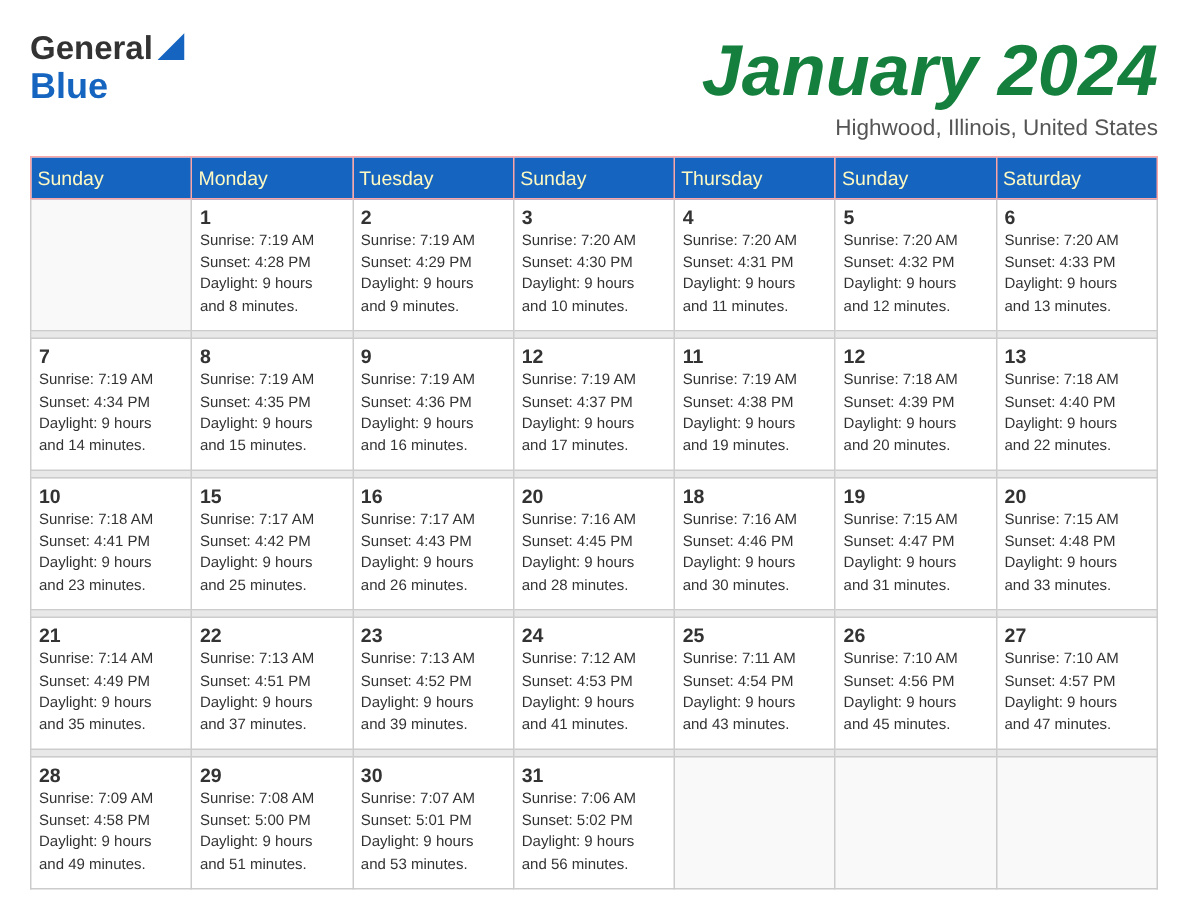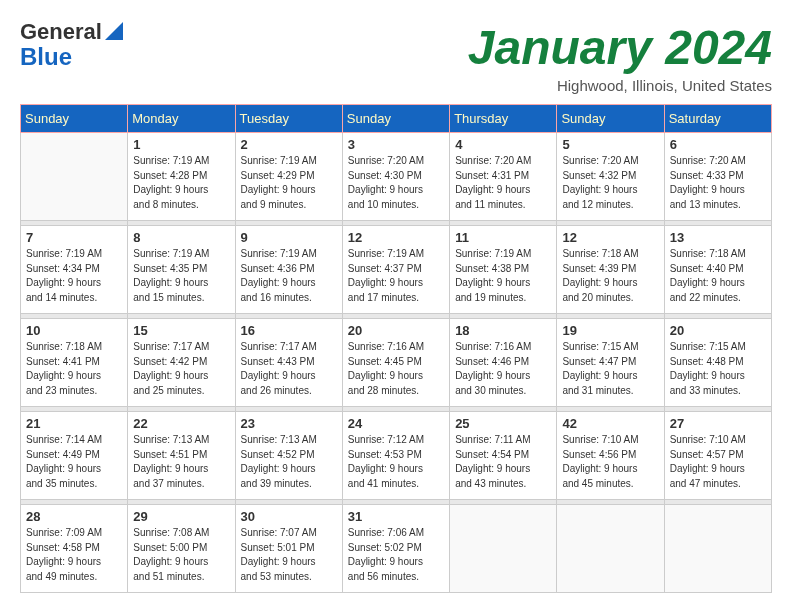--- a/index.html
+++ b/index.html
@@ -247,21 +247,21 @@
         </td>
         <td>
           <div class="day-num">24</div>
           <div class="day-info">Sunrise: 7:12 AM<br>Sunset: 4:53 PM<br>Daylight: 9 hours<br>and 41 minutes.</div>
         </td>
         <td>
           <div class="day-num">25</div>
           <div class="day-info">Sunrise: 7:11 AM<br>Sunset: 4:54 PM<br>Daylight: 9 hours<br>and 43 minutes.</div>
         </td>
         <td>
-          <div class="day-num">42</div>
+          <div class="day-num">26</div>
           <div class="day-info">Sunrise: 7:10 AM<br>Sunset: 4:56 PM<br>Daylight: 9 hours<br>and 45 minutes.</div>
         </td>
         <td>
           <div class="day-num">27</div>
           <div class="day-info">Sunrise: 7:10 AM<br>Sunset: 4:57 PM<br>Daylight: 9 hours<br>and 47 minutes.</div>
         </td>
       </tr>
       <tr>
         <td style="height: 5px; background: rgb(232, 232, 232); padding: 0px; border: 1px solid rgb(204, 204, 204);"></td>
         <td style="height: 5px; background: rgb(232, 232, 232); padding: 0px; border: 1px solid rgb(204, 204, 204);"></td>

